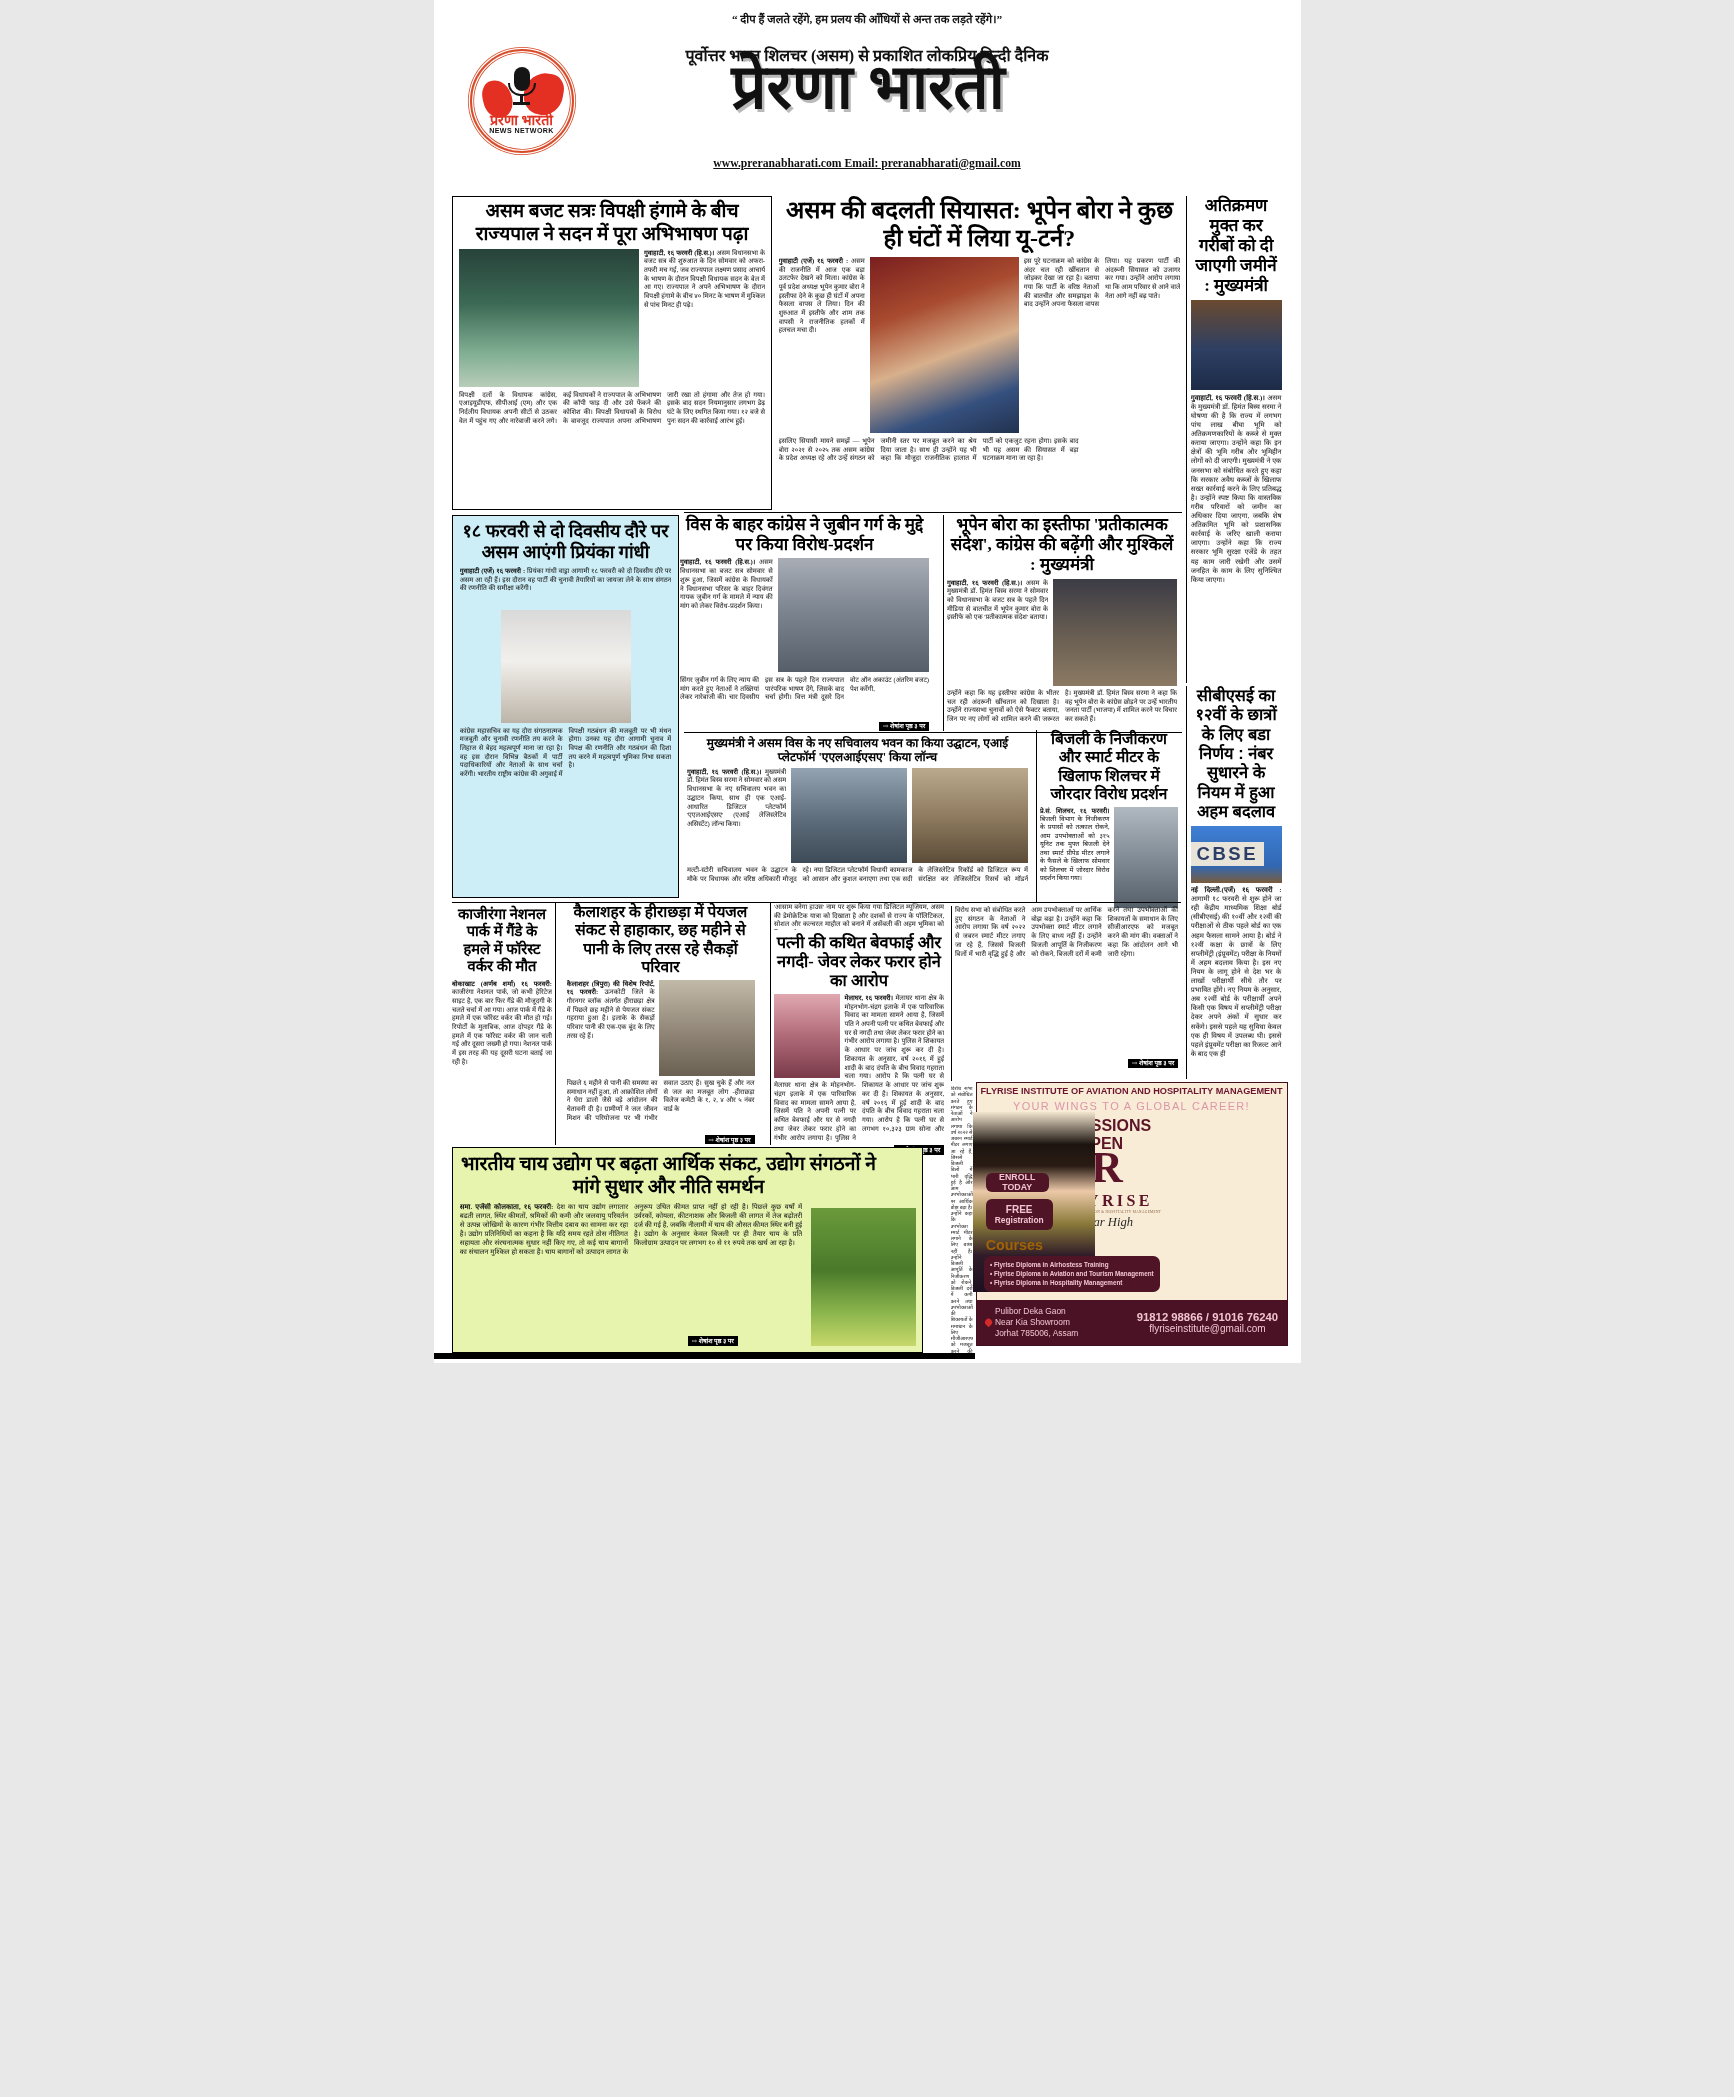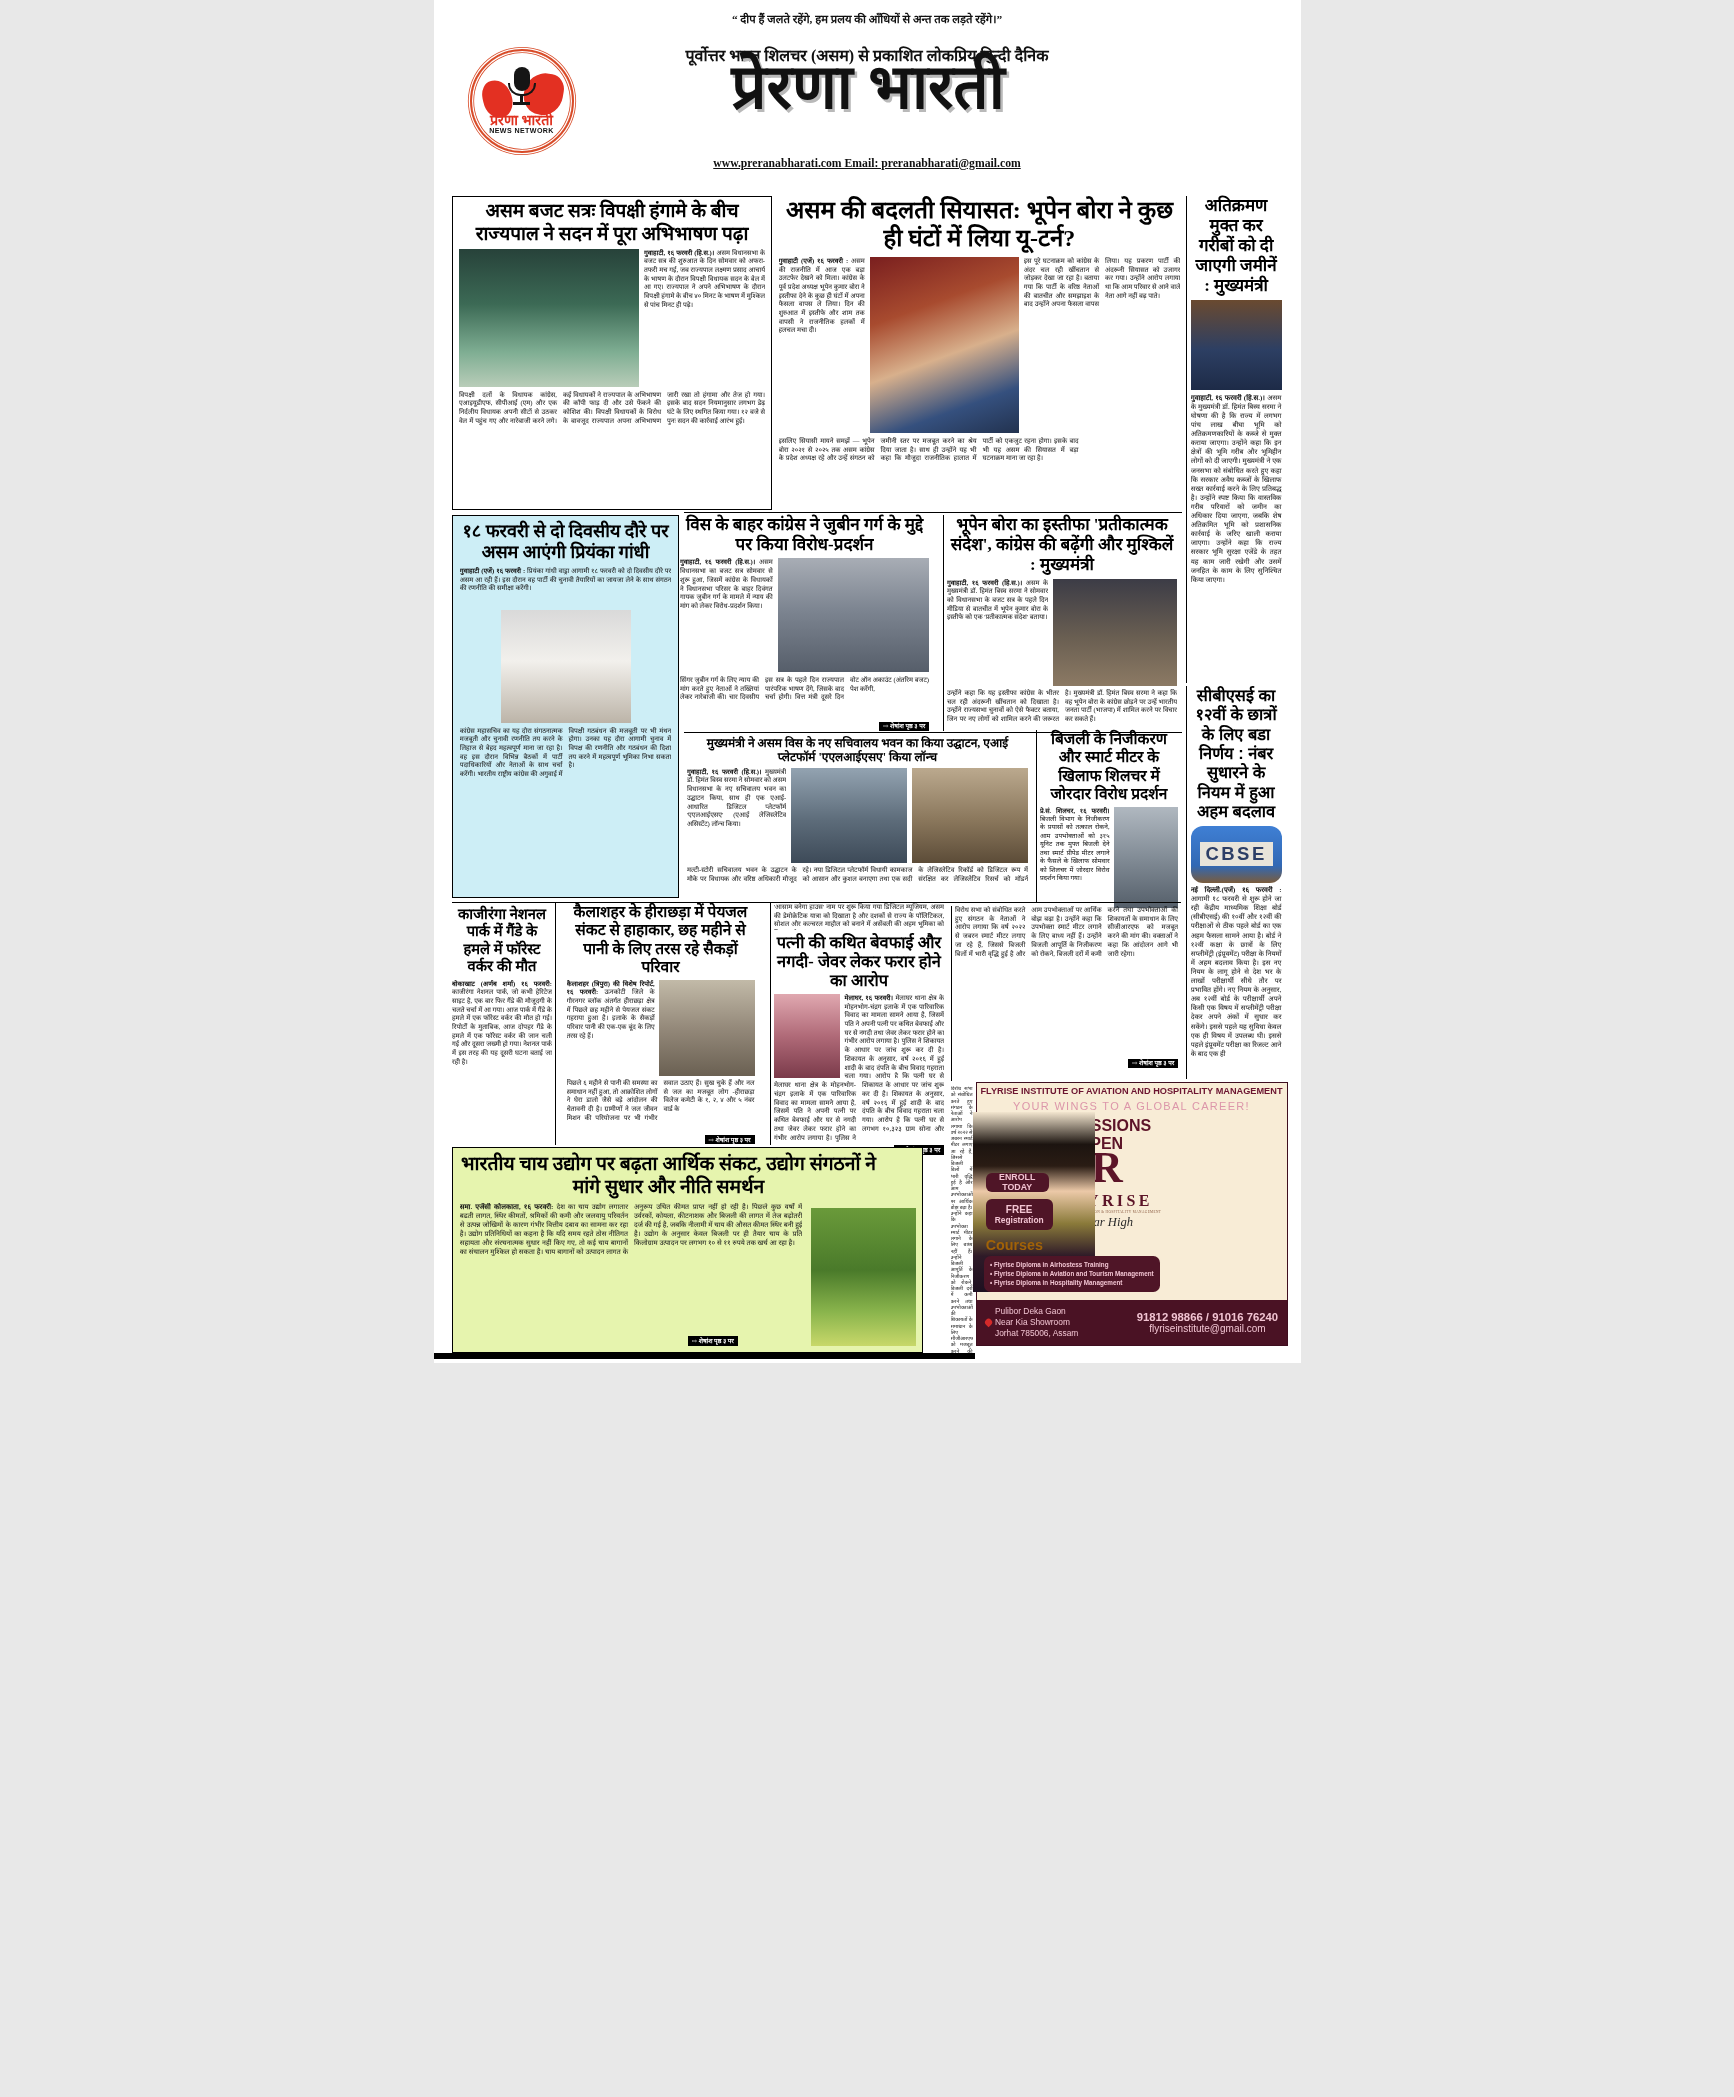--- a/index.html
+++ b/index.html
@@ -141,21 +141,21 @@
   <div class="abs vline" style="left:602px;top:730px;width:146px;height:172px;padding:0 3.4px;box-sizing:border-box;">
     <div class="hl" style="font-size:15.5px;">बिजली के निजीकरण और स्मार्ट मीटर के खिलाफ शिलचर में जोरदार विरोध प्रदर्शन</div>
     <div style="display:flex;gap:4.2px;margin-top:3.4px;height:101px;">
       <div class="b" style="width:52%;height:100%;font-size:6.5px;"><span class="dl">प्रे.सं. शिलचर, १६ फरवरी।</span> <span>बिजली विभाग के निजीकरण के प्रयासों को तत्काल रोकने, आम उपभोक्ताओं को ३१५ यूनिट तक मुफ्त बिजली देने तथा स्मार्ट प्रीपेड मीटर लगाने के फैसले के खिलाफ सोमवार को शिलचर में जोरदार विरोध प्रदर्शन किया गया।</span></div>
       <div class="ph" style="width:48%;height:100%;background:linear-gradient(180deg,#b0b8c0 0%,#828c96 50%,#555f6a 100%);"></div>
     </div>
   </div>
 
   <div class="abs vline" style="left:752px;top:686px;width:96px;height:393px;padding-left:4.2px;box-sizing:border-box;">
     <div class="hl" style="font-size:16.4px;font-family:'Liberation Sans',sans-serif;">सीबीएसई का १२वीं के छात्रों के लिए बडा निर्णय : नंबर सुधारने के नियम में हुआ अहम बदलाव</div>
-    <div class="ph" style="width:100%;height:57px;margin-top:4.2px;background:linear-gradient(180deg,#3f7fd4 0%,#3168b4 70%,#7a5c3c 100%);display:flex;align-items:center;justify-content:center;border-radius:12px;">
+    <div class="ph" style="width:100%;height:57px;margin-top:4.2px;background:linear-gradient(180deg,#3f7fd4 0%,#3168b4 70%,#7a5c3c 100%);display:flex;align-items:center;justify-content:flex-start;">
       <span style="background:#e8e4da;color:#2c3e66;font-weight:bold;font-size:18.5px;letter-spacing:2.5px;padding:0.8px 5.9px;font-family:'Liberation Sans',sans-serif;">CBSE</span>
     </div>
     <div class="b" style="margin-top:3.4px;height:235px;font-size:7px;"><span class="dl">नई दिल्ली.(एजें) १६ फरवरी :</span> <span>आगामी १८ फरवरी से शुरू होने जा रही केंद्रीय माध्यमिक शिक्षा बोर्ड (सीबीएसई) की १०वीं और १२वीं की परीक्षाओं से ठीक पहले बोर्ड का एक अहम फैसला सामने आया है। बोर्ड ने १२वीं कक्षा के छात्रों के लिए सप्लीमेंट्री (इंप्रूवमेंट) परीक्षा के नियमों में अहम बदलाव किया है। इस नए नियम के लागू होने से देश भर के लाखों परीक्षार्थी सीधे तौर पर प्रभावित होंगे। नए नियम के अनुसार, अब १२वीं बोर्ड के परीक्षार्थी अपने किसी एक विषय में सप्लीमेंट्री परीक्षा देकर अपने अंकों में सुधार कर सकेंगे। इससे पहले यह सुविधा केवल एक ही विषय में उपलब्ध थी। इससे पहले इंप्रूवमेंट परीक्षा का रिजल्ट आने के बाद एक ही</span></div>
     <div style="text-align:right;margin-top:1.7px;"><span class="mark">⇨ शेषांश पृष्ठ ३ पर</span></div>
   </div>
 
   <div class="hr" style="left:18.5px;top:902px;width:729px;"></div>
 
   <div class="abs" style="left:18.5px;top:906px;width:100px;height:238px;">
     <div class="hl" style="font-size:14.7px;">काजीरंगा नेशनल पार्क में गैंडे के हमले में फॉरेस्ट वर्कर की मौत</div>

